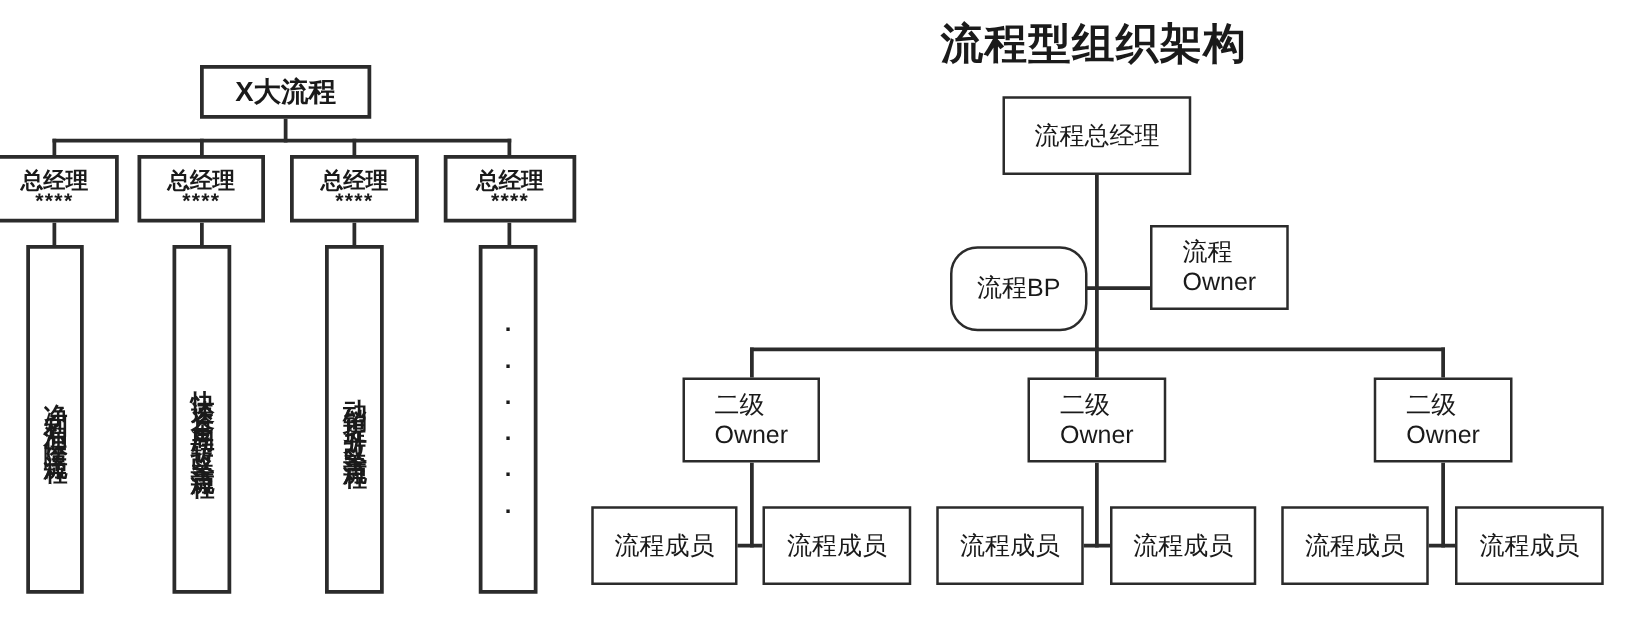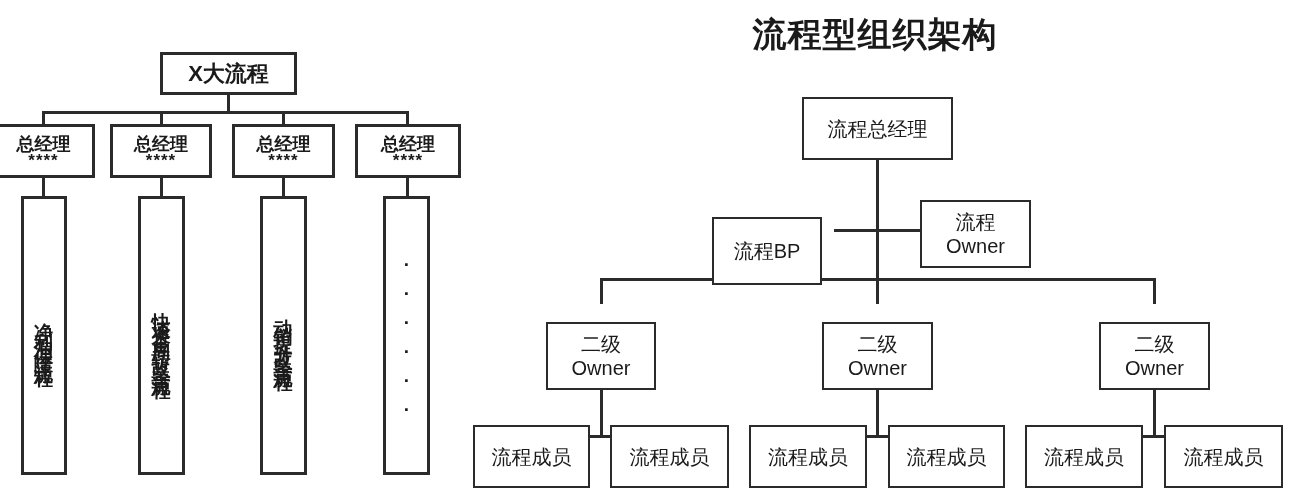--- a/index.html
+++ b/index.html
@@ -16,21 +16,20 @@
   }
 
   
   .box {
     position: absolute;
     background: #ffffff;
     border: 3px solid #2b2b2b;
     display: flex;
     align-items: center;
     justify-content: center;
-    text-align: center;
     color: #1a1a1a;
   }
 
   
   .line { position: absolute; background: #2b2b2b; }
 
   
   .l-root { left: 160px; top: 52px; width: 137px; height: 43px;
             font-size: 22px; font-weight: bold; }
 
@@ -53,21 +52,21 @@
   .r-title {
     position: absolute;
     left: 650px; top: 12px; width: 450px;
     text-align: center;
     font-size: 34px;
     font-weight: bold;
     color: #1a1a1a;
     letter-spacing: 1px;
   }
   .r-box { border-width: 2.5px; font-weight: normal; font-size: 20px;
-           line-height: 1.2; white-space: pre-line; margin-top: 20px; }
+           line-height: 1.2; white-space: pre-line; }
 </style>
 </head>
 <body>
 
 <div class="canvas">
 
   <div class="box l-root">
     <span>X大流程</span>
   </div>
 
@@ -124,21 +123,21 @@
   <div class="line" style="left:876px;  top:370px; width:2.5px; height:68px;"></div>
   <div class="line" style="left:1153px; top:370px; width:2.5px; height:68px;"></div>
   <div class="line" style="left:588px;  top:435px; width:24px;  height:2.5px;"></div>
   <div class="line" style="left:865px;  top:435px; width:25px;  height:2.5px;"></div>
   <div class="line" style="left:1141px; top:435px; width:25px;  height:2.5px;"></div>
 
   <div class="box r-box" style="left:802px; top:77px; width:151px; height:63px;">
     <span>流程总经理</span>
   </div>
 
-  <div class="box r-box" style="left:712px; top:197px; width:110px; height:68px;">
+  <div class="box r-box" style="left:760px; top:197px; width:110px; height:68px;border-radius:22px;">
     <span>流程BP</span>
   </div>
   <div class="box r-box" style="left:920px; top:180px; width:111px; height:68px;">
     <span>流程
 Owner</span>
   </div>
 
   <div class="box r-box" style="left:546px; top:302px; width:110px; height:68px;">
     <span>二级
 Owner</span>

